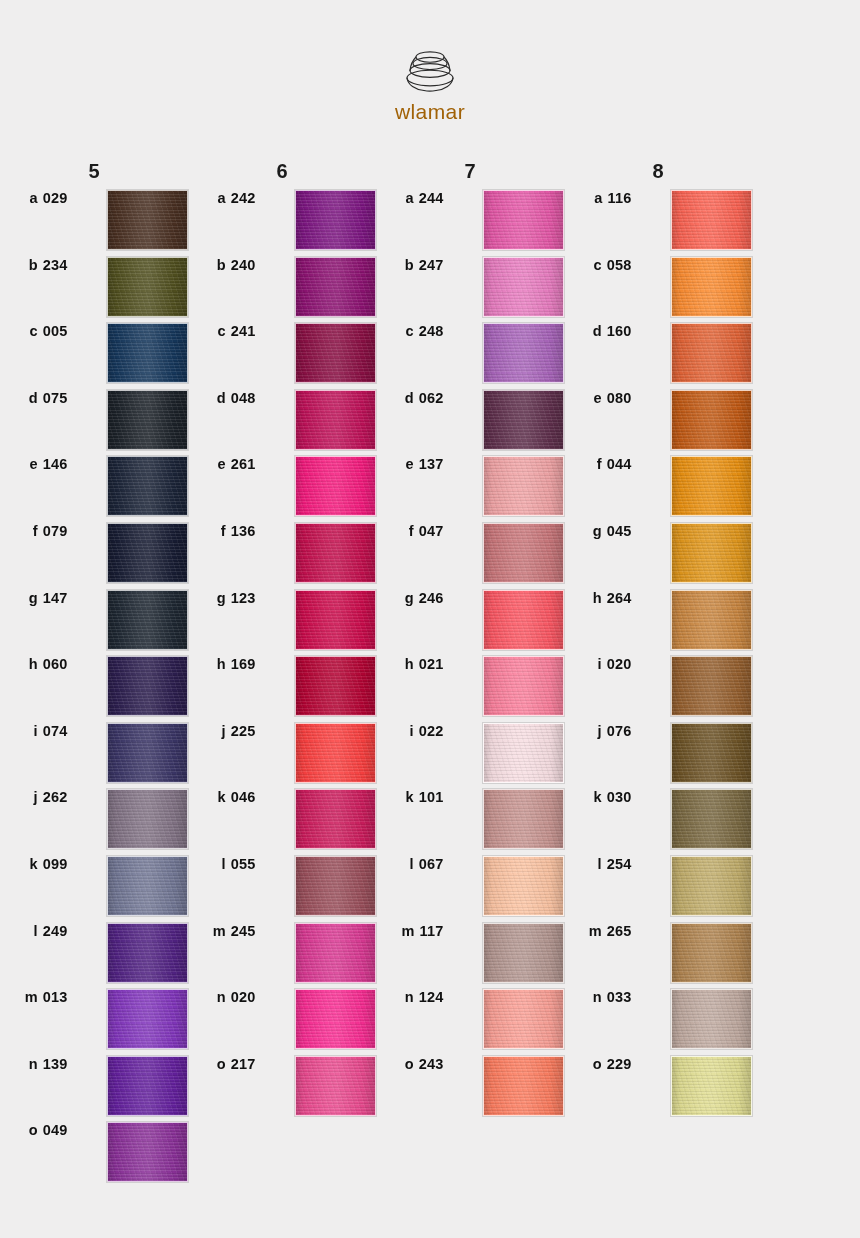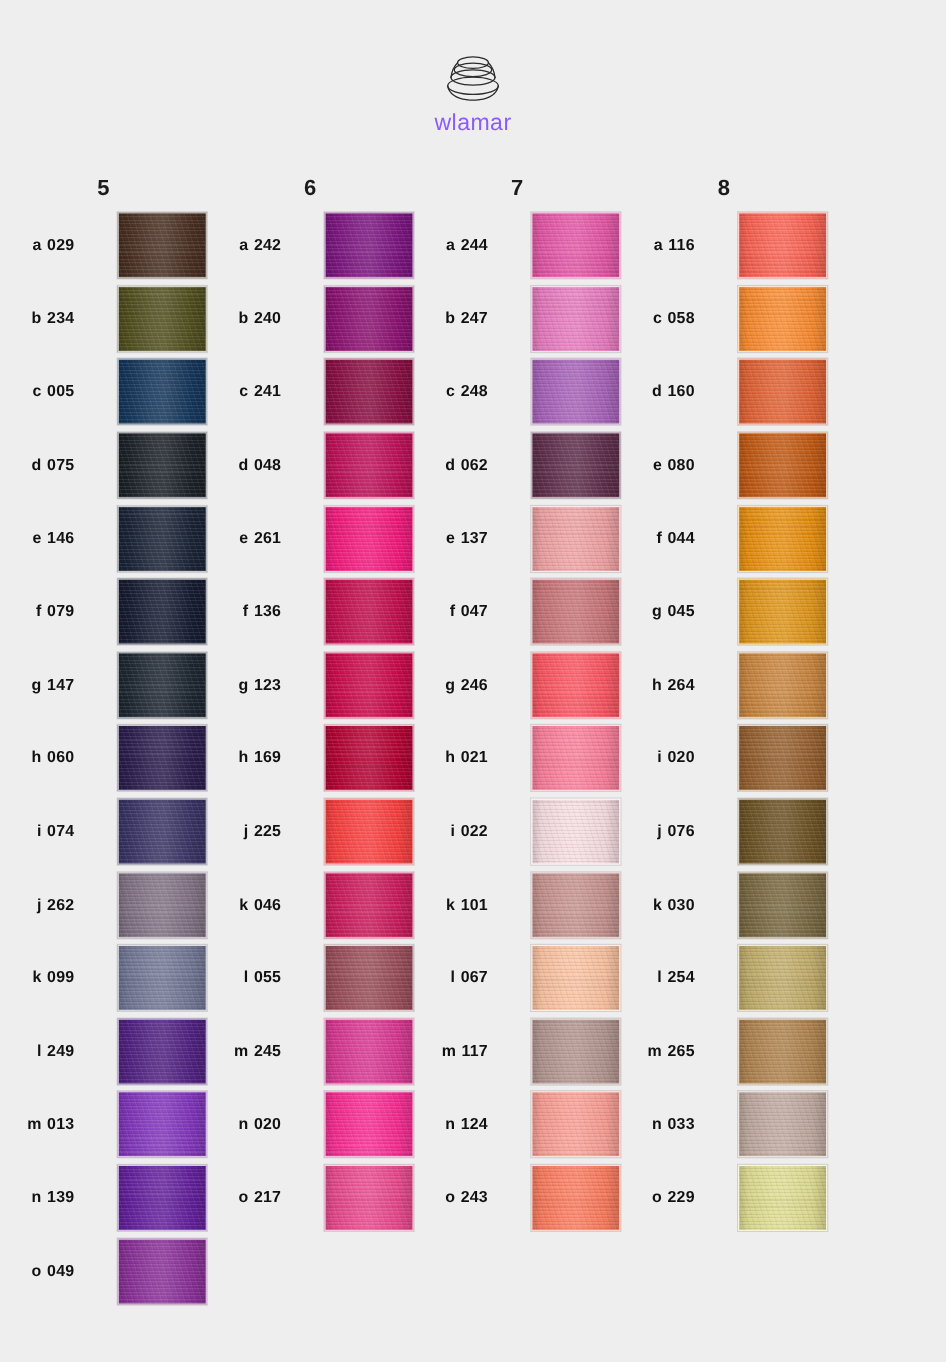--- a/index.html
+++ b/index.html
@@ -26,21 +26,21 @@
     top: 44px;
     display: flex;
     flex-direction: column;
     align-items: center;
   }
   .brand-mark { width: 62px; height: 50px; display: block; }
   .brand-name {
     margin-top: 6px;
     font-size: 21px;
     letter-spacing: 0.4px;
-    color: #8b5cf6;
+    color: #a16207;
     font-weight: 400;
   }
 
   
   .chart {
     position: absolute;
     left: 0;
     top: 152px;
     width: 860px;
     display: flex;
@@ -65,21 +65,20 @@
     color: #1b1b1b;
     transform: translateX(-50%);
     display: inline-block;
   }
 
   .rows { width: 100%; }
 
   .row {
     height: 66.6px;
     display: flex;
-    align-items: center;
     gap: 25px;
   }
   .row-label {
     width: 94px;
     padding-right: 14px;
     text-align: right;
     font-size: 14.5px;
     font-weight: 700;
     color: #111;
     letter-spacing: 0.2px;

